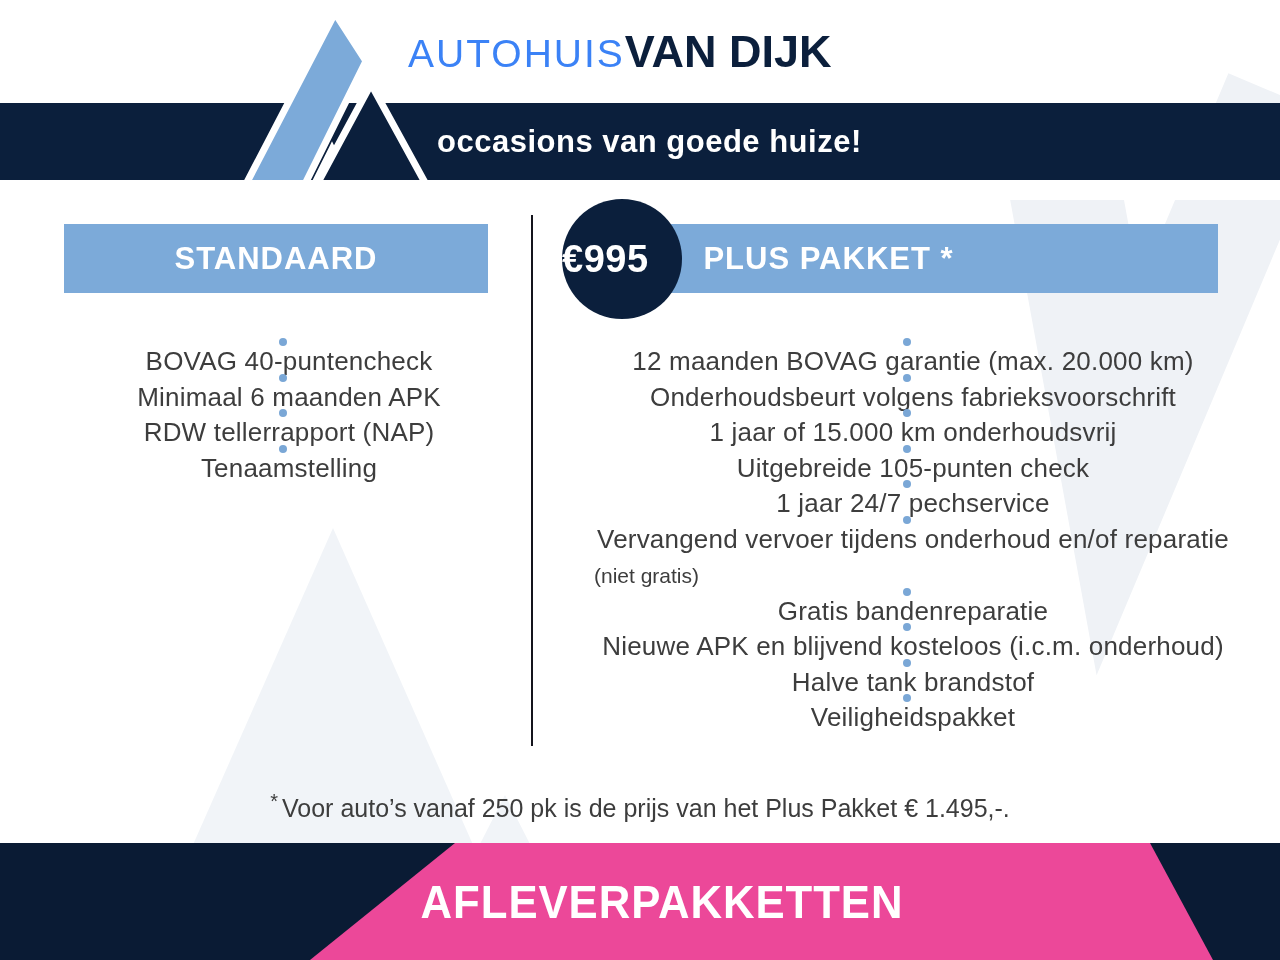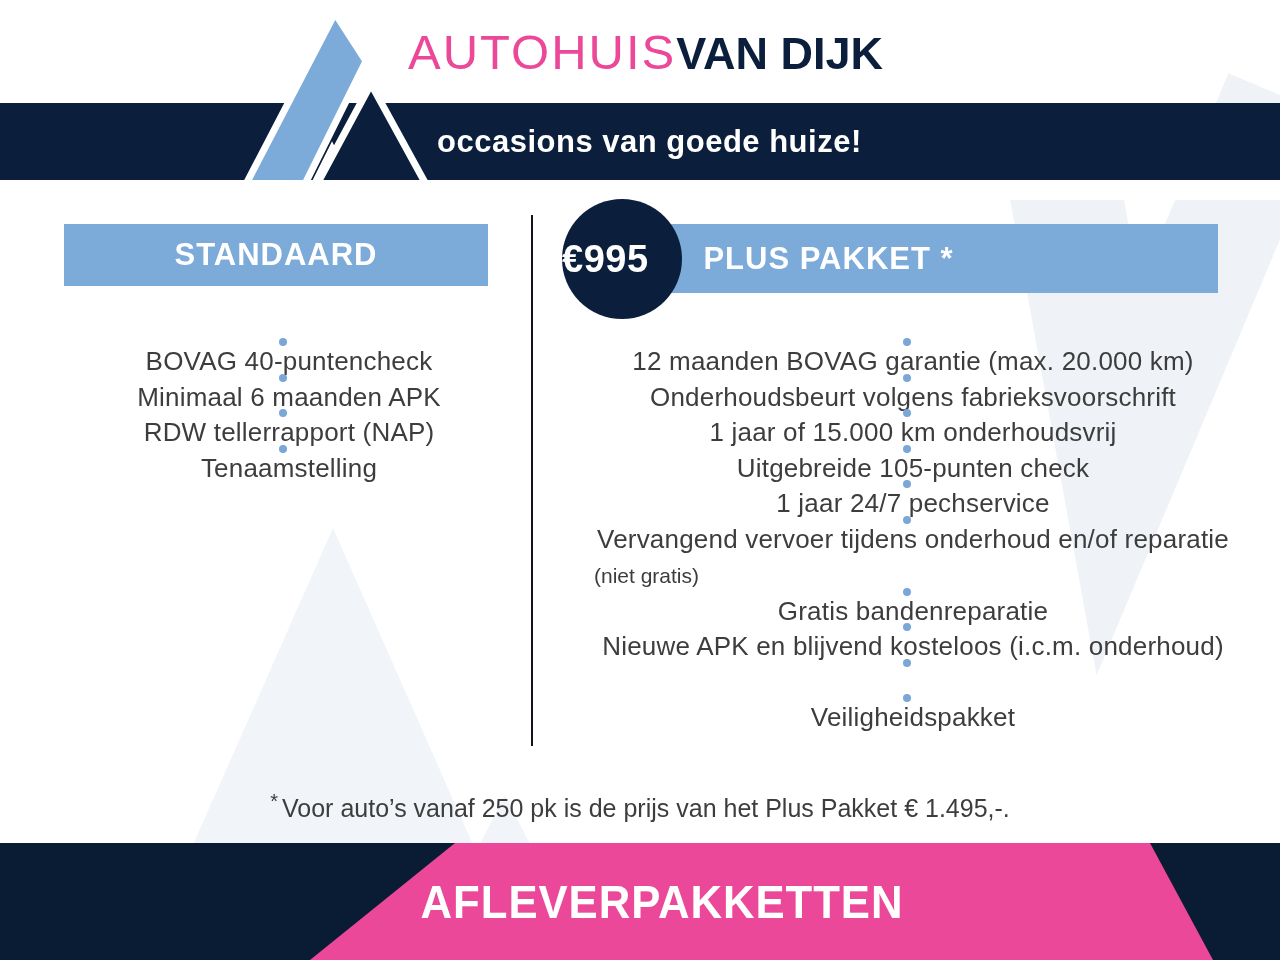--- a/index.html
+++ b/index.html
@@ -8,34 +8,34 @@
     position:relative;width:1280px;height:960px;background:#ffffff;
     overflow:hidden;
   }
   .layer{position:absolute;left:0;top:0;}
   
   .brand-text{
     position:absolute;left:408px;top:26px;height:52px;line-height:52px;
     white-space:nowrap;z-index:3;
   }
   .brand-light{
-    font-size:49px;font-weight:400;letter-spacing:2px;color:#ec4899;
+    font-size:39px;font-weight:400;letter-spacing:2px;color:#3b82f6;
   }
   .brand-bold{
     font-size:45px;font-weight:800;letter-spacing:0px;color:#0b1f3c;
     margin-left:0;
   }
   .tagline{
     position:absolute;left:437px;top:122px;height:40px;line-height:40px;
     font-size:31px;font-weight:700;color:#ffffff;letter-spacing:0.5px;
     z-index:3;white-space:nowrap;
   }
   
   .std-bar{
-    position:absolute;left:64px;top:224px;width:424px;height:62px;
+    position:absolute;left:64px;top:224px;width:424px;height:69px;
     background:#7caad9;display:flex;align-items:center;justify-content:center;
     z-index:2;
   }
   .plus-bar{
     position:absolute;left:650px;top:224px;width:568px;height:69px;
     background:#7caad9;z-index:2;
   }
   .plus-title-wrap{
     position:absolute;left:656px;top:224px;width:345px;height:69px;
     display:flex;align-items:center;justify-content:center;z-index:3;
@@ -179,20 +179,21 @@
     <div class="row">
       <span class="dot"></span>
       <span class="item-text">Gratis bandenreparatie</span>
     </div>
     <div class="row">
       <span class="dot"></span>
       <span class="item-text">Nieuwe APK en blijvend kosteloos (i.c.m. onderhoud)</span>
     </div>
     <div class="row">
       <span class="dot"></span>
+      <span class="item-text">Halve tank brandstof</span>
     </div>
     <div class="row">
       <span class="dot"></span>
       <span class="item-text">Veiligheidspakket</span>
     </div>
   </div>
 
   <div class="footnote">
     <span class="star">*</span><span>Voor auto’s vanaf 250 pk is de prijs van het Plus Pakket € 1.495,-.</span>
   </div>

